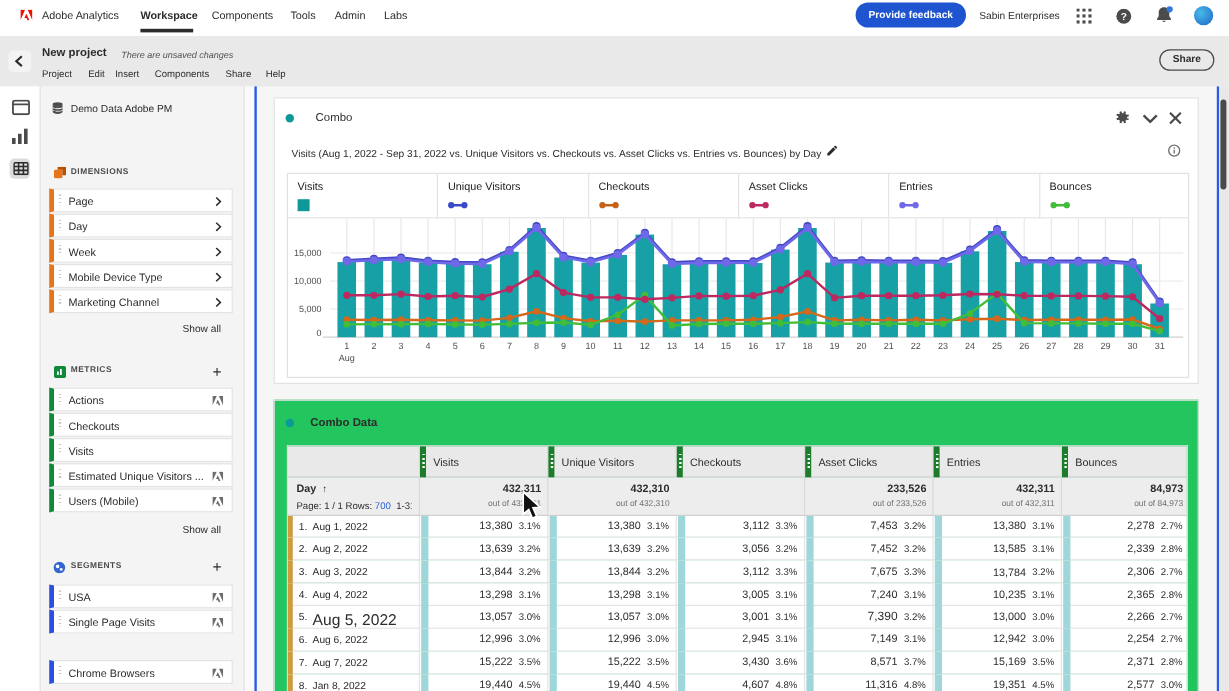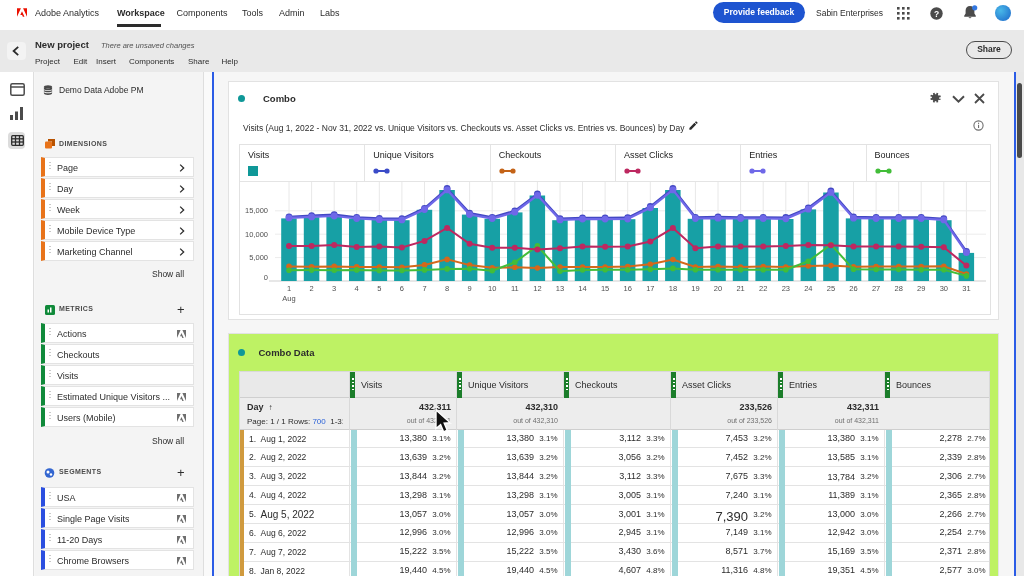--- a/index.html
+++ b/index.html
@@ -180,47 +180,40 @@
         <path fill="#6e6e6e" d="M14.4 0H24v21zM9.6 0H0v21zM12 7.7L18 21h-4l-1.7-4.5H7.9z"></path>
       </svg>
     </div>
 <div style="position:absolute;left:41px;top:508px;width:152.5px;height:19.5px;background:#fff;border:1px solid #e3e3e3;border-left:4px solid #2b4fe0;box-sizing:border-box">
       <div style="position:absolute;left:4px;top:4px;width:2px;height:9px;background:repeating-linear-gradient(#c9c9c9 0,#c9c9c9 1px,transparent 1px,transparent 3px)"></div>
       <div style="position:absolute;left:12px;top:4.5px;font-size:9px;color:#2c2c2c;white-space:nowrap;overflow:hidden;max-width:125px">Single Page Visits</div>
       <svg width="9" height="8" style="position:absolute;right:7px;top:6px" viewBox="0 0 24 21">
         <path fill="#6e6e6e" d="M14.4 0H24v21zM9.6 0H0v21zM12 7.7L18 21h-4l-1.7-4.5H7.9z"></path>
       </svg>
     </div>
-<div style="position:absolute;left:41px;top:529px;width:152.5px;height:19.5px;background:#fff;border:1px solid #e3e3e3;border-left:4px solid #2b4fe0;box-sizing:border-box">
-      <div style="position:absolute;left:4px;top:4px;width:2px;height:9px;background:repeating-linear-gradient(#c9c9c9 0,#c9c9c9 1px,transparent 1px,transparent 3px)"></div>
-      <div style="position:absolute;left:12px;top:4.5px;font-size:9px;color:#2c2c2c;white-space:nowrap;overflow:hidden;max-width:125px">11-20 Days</div>
-      <svg width="9" height="8" style="position:absolute;right:7px;top:6px" viewBox="0 0 24 21">
-        <path fill="#6e6e6e" d="M14.4 0H24v21zM9.6 0H0v21zM12 7.7L18 21h-4l-1.7-4.5H7.9z"></path>
-      </svg>
-    </div>
 <div style="position:absolute;left:41px;top:550px;width:152.5px;height:19.5px;background:#fff;border:1px solid #e3e3e3;border-left:4px solid #2b4fe0;box-sizing:border-box">
       <div style="position:absolute;left:4px;top:4px;width:2px;height:9px;background:repeating-linear-gradient(#c9c9c9 0,#c9c9c9 1px,transparent 1px,transparent 3px)"></div>
       <div style="position:absolute;left:12px;top:4.5px;font-size:9px;color:#2c2c2c;white-space:nowrap;overflow:hidden;max-width:125px">Chrome Browsers</div>
       <svg width="9" height="8" style="position:absolute;right:7px;top:6px" viewBox="0 0 24 21">
         <path fill="#6e6e6e" d="M14.4 0H24v21zM9.6 0H0v21zM12 7.7L18 21h-4l-1.7-4.5H7.9z"></path>
       </svg>
     </div>
 <div class="abs" style="left:152px;top:269px;font-size:8.5px;color:#2c2c2c">Show all</div>
 <div class="abs" style="left:152px;top:435.5px;font-size:8.5px;color:#2c2c2c">Show all</div>
 
 <div class="abs" style="left:204px;top:72px;width:7.5px;height:504px;background:#fafafa"></div>
 <div class="abs" style="left:211.5px;top:72px;width:2px;height:504px;background:#2b5ce6"></div>
 <div class="abs" style="left:1013.5px;top:72px;width:2px;height:504px;background:#2b5ce6"></div>
 <div class="abs" style="left:1015.5px;top:72px;width:8.5px;height:504px;background:#e8e8e8"></div>
 <div class="abs" style="left:1017px;top:83px;width:5px;height:75px;background:#4a4a4a;border-radius:2.5px"></div>
 
 <div class="abs" style="left:228px;top:81px;width:771px;height:239px;background:#fff;border:1px solid #e2e2e2">
   <div class="abs" style="left:9px;top:13px;width:7px;height:7px;border-radius:50%;background:#0f9898"></div>
-  <div class="abs" style="left:34px;top:11px;font-size:9.5px;font-weight:bold;color:#2c2c2c">Combo</div>
-  <div class="abs" style="left:14px;top:41px;font-size:8.5px;color:#2c2c2c">Visits (Aug 1, 2022 - Nov 31, 2022 vs. Unique Visitors vs. Checkouts vs. Asset Clicks vs. Entries vs. Bounces) by Day</div>
+  <div class="abs" style="left:34px;top:11px;font-size:9.5px;font-weight:normal;color:#2c2c2c">Combo</div>
+  <div class="abs" style="left:14px;top:41px;font-size:8.5px;color:#2c2c2c">Visits (Aug 1, 2022 - Sep 31, 2022 vs. Unique Visitors vs. Checkouts vs. Asset Clicks vs. Entries vs. Bounces) by Day</div>
   <div class="abs" style="left:10px;top:61.5px;width:752px;height:171px;border:1px solid #e2e2e2">
     <div class="abs" style="left:0;top:0;width:750px;height:37px;border-bottom:1px solid #e4e4e4">
           <div style="position:absolute;left:0.0px;top:0;width:125.3px;height:37px;border-right:1px solid #e4e4e4;">
             <div style="position:absolute;left:8px;top:5.5px;font-size:9px;color:#222">Visits</div>
             <div style="position:absolute;left:8px;top:21px;width:10px;height:10px;background:#0f9898"></div>
           </div>
 <div style="position:absolute;left:125.3px;top:0;width:125.3px;height:37px;border-right:1px solid #e4e4e4;">
             <div style="position:absolute;left:8px;top:5.5px;font-size:9px;color:#222">Unique Visitors</div>
             <svg width="18" height="10" style="position:absolute;left:8px;top:21px">
               <line x1="2.5" y1="5" x2="14.5" y2="5" stroke="#3b4bc8" stroke-width="2"></line>
@@ -538,21 +531,21 @@
     </svg>
     <svg width="11" height="11" style="position:absolute;left:688px;top:120px" viewBox="0 0 24 24">
       <path fill="#2c2c2c" d="M3 17.2V21h3.8L17.9 9.9l-3.8-3.8L3 17.2zM20.7 7.1a1 1 0 0 0 0-1.4l-2.4-2.4a1 1 0 0 0-1.4 0l-1.8 1.8 3.8 3.8 1.8-1.8z"></path>
     </svg>
     <svg width="11" height="11" style="position:absolute;left:973px;top:120px">
       <circle cx="5.5" cy="5.5" r="4.6" fill="none" stroke="#6e6e6e" stroke-width="1.1"></circle>
       <rect x="5" y="4.8" width="1.1" height="3.2" fill="#6e6e6e"></rect>
       <rect x="5" y="2.7" width="1.1" height="1.2" fill="#6e6e6e"></rect>
     </svg>
 
-<div class="abs" style="left:228px;top:333px;width:771px;height:243px;background:#bef264;border:1px solid #e2e2e2;border-bottom:none;overflow:hidden">
+<div class="abs" style="left:228px;top:333px;width:771px;height:243px;background:#22c55e;border:1px solid #e2e2e2;border-bottom:none;overflow:hidden">
   <div class="abs" style="left:9px;top:15px;width:7px;height:7px;border-radius:50%;background:#0f9898"></div>
   <div class="abs" style="left:29.5px;top:13px;font-size:9.5px;font-weight:bold;color:#2c2c2c">Combo Data</div>
   <div style="position:absolute;left:10px;top:37px;width:751px;border:1px solid #d9d9d9;border-bottom:none">
 <div style="position:relative;height:26px;background:#e9e9e9;border-bottom:1px solid #cfcfcf">
 <div style="position:absolute;left:109px;top:0;width:107px;height:26px;border-left:1px solid #d9d9d9">
             <div style="position:absolute;left:0;top:0;width:5px;height:26px;background:#1b7d2a"></div>
             <div style="position:absolute;left:2px;top:6px;width:1.5px;height:13px;background:repeating-linear-gradient(#fff 0,#fff 1.5px,#1b7d2a 1.5px,#1b7d2a 3.5px)"></div>
             <div style="position:absolute;left:11px;top:7.5px;font-size:9px;color:#2c2c2c">Visits</div>
           </div>
 <div style="position:absolute;left:216px;top:0;width:107px;height:26px;border-left:1px solid #d9d9d9">
@@ -593,20 +586,24 @@
             <div style="position:absolute;right:5px;top:18.5px;font-size:7px;color:#6e6e6e">out of 432,310</div>
           </div>
 <div style="position:absolute;left:430px;top:0;width:107px;height:31.5px;border-left:1px solid #d9d9d9">
             <div style="position:absolute;right:5px;top:4px;font-size:9px;font-weight:bold;color:#2c2c2c">233,526</div>
             <div style="position:absolute;right:5px;top:18.5px;font-size:7px;color:#6e6e6e">out of 233,526</div>
           </div>
 <div style="position:absolute;left:537px;top:0;width:107px;height:31.5px;border-left:1px solid #d9d9d9">
             <div style="position:absolute;right:5px;top:4px;font-size:9px;font-weight:bold;color:#2c2c2c">432,311</div>
             <div style="position:absolute;right:5px;top:18.5px;font-size:7px;color:#6e6e6e">out of 432,311</div>
           </div>
+<div style="position:absolute;left:644px;top:0;width:107px;height:31.5px;border-left:1px solid #d9d9d9">
+            <div style="position:absolute;right:5px;top:4px;font-size:9px;font-weight:bold;color:#2c2c2c">84,973</div>
+            <div style="position:absolute;right:5px;top:18.5px;font-size:7px;color:#6e6e6e">out of 84,973</div>
+          </div>
 </div>
 <div style="position:relative;height:18.9px;background:#fff;border-bottom:1px solid #e3e3e3">
 <div style="position:absolute;left:0;top:0;width:3.5px;height:18.9px;background:#d09a3e"></div>
 <div style="position:absolute;left:9px;top:4px;font-size:8.5px;color:#2c2c2c">1.</div>
 <div style="position:absolute;left:20.5px;top:4px;font-size:8.5px;color:#2c2c2c">Aug 1, 2022</div>
 <div style="position:absolute;left:109px;top:0;width:107px;height:18.9px;border-left:1px solid #e3e3e3">
             <div style="position:absolute;left:0.5px;top:0;width:6px;height:18.9px;background:#9ed6d9"></div>
             <div style="position:absolute;right:29px;top:3.5px;font-size:9px;color:#2c2c2c">13,380</div>
             <div style="position:absolute;right:5.5px;top:4.5px;font-size:8px;color:#2c2c2c">3.1%</div>
           </div>
@@ -725,51 +722,51 @@
             <div style="position:absolute;right:29px;top:3.5px;font-size:9px;color:#2c2c2c">3,005</div>
             <div style="position:absolute;right:5.5px;top:4.5px;font-size:8px;color:#2c2c2c">3.1%</div>
           </div>
 <div style="position:absolute;left:430px;top:0;width:107px;height:18.9px;border-left:1px solid #e3e3e3">
             <div style="position:absolute;left:0.5px;top:0;width:6px;height:18.9px;background:#9ed6d9"></div>
             <div style="position:absolute;right:29px;top:3.5px;font-size:9px;color:#2c2c2c">7,240</div>
             <div style="position:absolute;right:5.5px;top:4.5px;font-size:8px;color:#2c2c2c">3.1%</div>
           </div>
 <div style="position:absolute;left:537px;top:0;width:107px;height:18.9px;border-left:1px solid #e3e3e3">
             <div style="position:absolute;left:0.5px;top:0;width:6px;height:18.9px;background:#9ed6d9"></div>
-            <div style="position:absolute;right:29px;top:3.5px;font-size:9px;color:#2c2c2c">11,389</div>
+            <div style="position:absolute;right:29px;top:3.5px;font-size:9px;color:#2c2c2c">10,235</div>
             <div style="position:absolute;right:5.5px;top:4.5px;font-size:8px;color:#2c2c2c">3.1%</div>
           </div>
 <div style="position:absolute;left:644px;top:0;width:107px;height:18.9px;border-left:1px solid #e3e3e3">
             <div style="position:absolute;left:0.5px;top:0;width:6px;height:18.9px;background:#9ed6d9"></div>
             <div style="position:absolute;right:29px;top:3.5px;font-size:9px;color:#2c2c2c">2,365</div>
             <div style="position:absolute;right:5.5px;top:4.5px;font-size:8px;color:#2c2c2c">2.8%</div>
           </div>
 </div>
 <div style="position:relative;height:18.9px;background:#fff;border-bottom:1px solid #e3e3e3">
 <div style="position:absolute;left:0;top:0;width:3.5px;height:18.9px;background:#d09a3e"></div>
 <div style="position:absolute;left:9px;top:4px;font-size:8.5px;color:#2c2c2c">5.</div>
-<div style="position:absolute;left:20.5px;top:4px;font-size:10px;color:#2c2c2c">Aug 5, 2022</div>
+<div style="position:absolute;left:20.5px;top:4px;font-size:13px;color:#2c2c2c">Aug 5, 2022</div>
 <div style="position:absolute;left:109px;top:0;width:107px;height:18.9px;border-left:1px solid #e3e3e3">
             <div style="position:absolute;left:0.5px;top:0;width:6px;height:18.9px;background:#9ed6d9"></div>
             <div style="position:absolute;right:29px;top:3.5px;font-size:9px;color:#2c2c2c">13,057</div>
             <div style="position:absolute;right:5.5px;top:4.5px;font-size:8px;color:#2c2c2c">3.0%</div>
           </div>
 <div style="position:absolute;left:216px;top:0;width:107px;height:18.9px;border-left:1px solid #e3e3e3">
             <div style="position:absolute;left:0.5px;top:0;width:6px;height:18.9px;background:#9ed6d9"></div>
             <div style="position:absolute;right:29px;top:3.5px;font-size:9px;color:#2c2c2c">13,057</div>
             <div style="position:absolute;right:5.5px;top:4.5px;font-size:8px;color:#2c2c2c">3.0%</div>
           </div>
 <div style="position:absolute;left:323px;top:0;width:107px;height:18.9px;border-left:1px solid #e3e3e3">
             <div style="position:absolute;left:0.5px;top:0;width:6px;height:18.9px;background:#9ed6d9"></div>
             <div style="position:absolute;right:29px;top:3.5px;font-size:9px;color:#2c2c2c">3,001</div>
             <div style="position:absolute;right:5.5px;top:4.5px;font-size:8px;color:#2c2c2c">3.1%</div>
           </div>
 <div style="position:absolute;left:430px;top:0;width:107px;height:18.9px;border-left:1px solid #e3e3e3">
             <div style="position:absolute;left:0.5px;top:0;width:6px;height:18.9px;background:#9ed6d9"></div>
-            <div style="position:absolute;right:29px;top:3.5px;font-size:13px;color:#2c2c2c">7,390</div>
+            <div style="position:absolute;right:29px;top:3.5px;font-size:10px;color:#2c2c2c">7,390</div>
             <div style="position:absolute;right:5.5px;top:4.5px;font-size:8px;color:#2c2c2c">3.2%</div>
           </div>
 <div style="position:absolute;left:537px;top:0;width:107px;height:18.9px;border-left:1px solid #e3e3e3">
             <div style="position:absolute;left:0.5px;top:0;width:6px;height:18.9px;background:#9ed6d9"></div>
             <div style="position:absolute;right:29px;top:3.5px;font-size:9px;color:#2c2c2c">13,000</div>
             <div style="position:absolute;right:5.5px;top:4.5px;font-size:8px;color:#2c2c2c">3.0%</div>
           </div>
 <div style="position:absolute;left:644px;top:0;width:107px;height:18.9px;border-left:1px solid #e3e3e3">
             <div style="position:absolute;left:0.5px;top:0;width:6px;height:18.9px;background:#9ed6d9"></div>
             <div style="position:absolute;right:29px;top:3.5px;font-size:9px;color:#2c2c2c">2,266</div>

